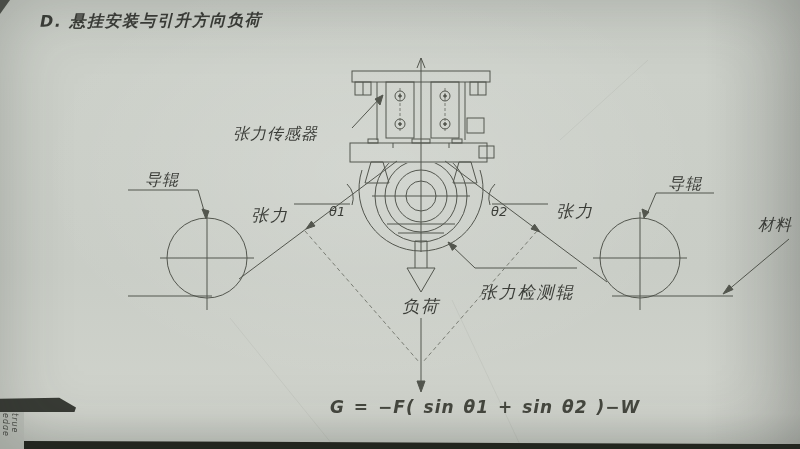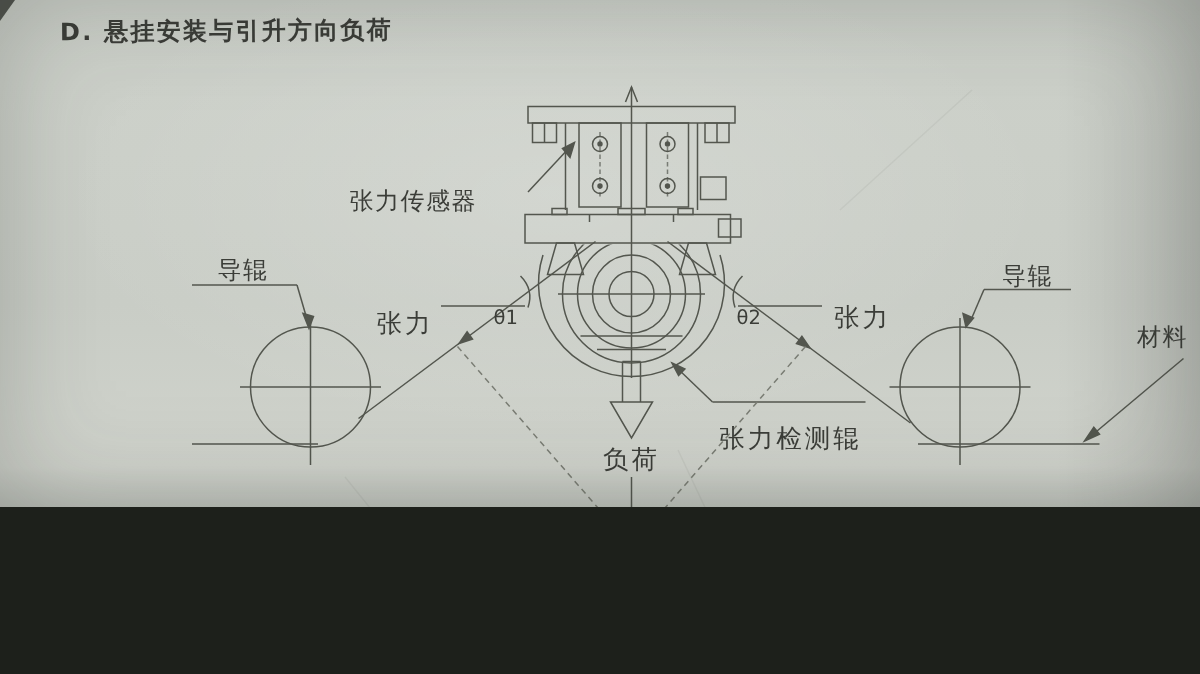--- a/index.html
+++ b/index.html
@@ -1,17 +1,17 @@
 <!DOCTYPE html>
 <html><head>
 <meta charset="utf-8">
 <style>
   html,body{margin:0;padding:0;background:#1d201b;}
-  .photo{position:relative;width:800px;height:338px;overflow:hidden;
-         font-family:"DejaVu Sans",sans-serif;}
+  .photo{position:relative;width:800px;height:449px;overflow:hidden;
+         font-family:"DejaVu Sans",sans-serif;font-style:italic;}
   .paper{position:absolute;inset:0;
          background:
            radial-gradient(ellipse at 46% 38%, rgba(255,255,255,0.16), rgba(0,0,0,0.0) 55%),
            linear-gradient(to right, rgba(0,0,0,0.0) 88%, rgba(0,0,0,0.10)),
            linear-gradient(to bottom, #cdd1ca 0%, #c9cdc6 60%, #d0d3cc 92%, #bfc3bc 100%);}
   .vignette{position:absolute;inset:0;box-shadow:inset 0 0 70px rgba(40,45,38,0.25);pointer-events:none;}
   .page-title{position:absolute;left:40px;top:11px;font-size:16px;font-weight:bold;
               color:#3b3d38;letter-spacing:1.5px;transform:rotate(-0.4deg);}
   .formula{position:absolute;left:330px;top:397px;font-size:17px;font-weight:bold;
            color:#45473f;letter-spacing:1px;word-spacing:2px;}
@@ -192,20 +192,21 @@
     <text class="cjk-sm" x="685" y="189" text-anchor="middle">导辊</text>
     <text class="cjk" x="270" y="221" text-anchor="middle">张力</text>
     <text class="cjk" x="575" y="217" text-anchor="middle">张力</text>
     <text x="329" y="216" font-size="13">θ1</text>
     <text x="491" y="216" font-size="13">θ2</text>
     <text class="cjk" x="421" y="312" text-anchor="middle">负荷</text>
     <text class="cjk" x="527" y="298" text-anchor="middle" letter-spacing="6">张力检测辊</text>
     <text class="cjk-sm" x="775" y="230" text-anchor="middle">材料</text>
   </svg>
 
+  <div class="formula">G = −F( sin θ1 + sin θ2 )−W</div>
 
   <div class="topleft-corner"></div>
   <div class="edge-strip"></div>
   <div class="edge-text">true edge</div>
   <div class="corner-wedge"></div>
   <div class="bottom-edge"></div>
   <div class="vignette"></div>
 </div>
 
 </body></html>

